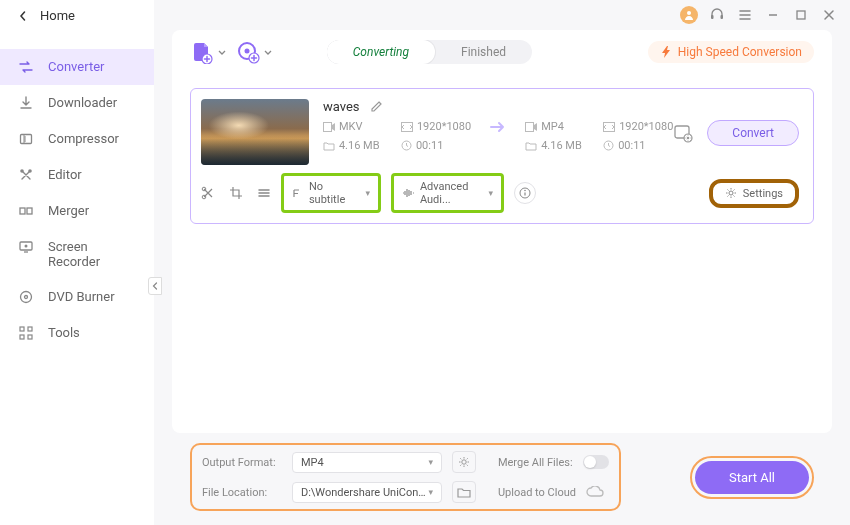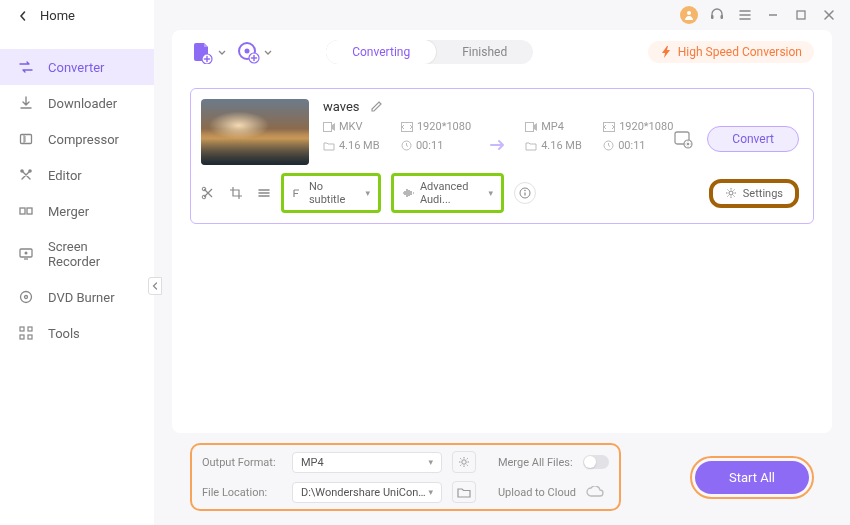--- a/index.html
+++ b/index.html
@@ -2,53 +2,53 @@
 <html><head>
 <meta charset="utf-8">
 <style>
 * { box-sizing: border-box; margin: 0; padding: 0; font-family: -apple-system, BlinkMacSystemFont, "Segoe UI", Roboto, sans-serif; }
 body { width: 850px; height: 525px; background: #f7f7f9; display: flex; overflow: hidden; font-size: 12px; color: #555; }
 
 
 .sidebar { width: 155px; background: #fff; display: flex; flex-direction: column; }
 .sidebar-back { display: flex; align-items: center; gap: 12px; padding: 8px 18px; margin-bottom: 18px; cursor: pointer; }
 .sidebar-back span:last-child { font-size: 13px; color: #333; }
-.sidebar-item { display: flex; align-items: center; gap: 14px; padding: 10px 18px; cursor: pointer; color: #666; font-size: 13px; }
+.sidebar-item { display: flex; align-items: flex-start; gap: 14px; padding: 10px 18px; cursor: pointer; color: #666; font-size: 13px; }
 .sidebar-item.active { background: #efe9ff; color: #7a5ee6; }
 .sidebar-item .side-icon { width: 16px; height: 16px; display: flex; align-items: center; justify-content: center; }
 .sidebar-collapse { position: absolute; left: 148px; top: 277px; width: 14px; height: 18px; background: #fff; border: 1px solid #ddd; border-radius: 3px 0 0 3px; display: flex; align-items: center; justify-content: center; font-size: 9px; color: #888; cursor: pointer; }
 
 
 .main { flex: 1; display: flex; flex-direction: column; position: relative; }
 .titlebar { height: 30px; display: flex; align-items: center; justify-content: flex-end; gap: 10px; padding: 0 12px; }
 .titlebar .tb-icon { width: 18px; height: 18px; display: flex; align-items: center; justify-content: center; cursor: pointer; color: #888; }
 .avatar { width: 18px; height: 18px; border-radius: 50%; background: #f5b56a; display: flex; align-items: center; justify-content: center; }
 
 
 .content-wrap { flex: 1; padding: 0 18px 0 18px; display: flex; flex-direction: column; }
 .card { background: #fff; border-radius: 8px; flex: 1; display: flex; flex-direction: column; overflow: hidden; }
 .card-toolbar { display: flex; align-items: center; padding: 10px 18px; gap: 18px; }
 .add-btns { display: flex; gap: 22px; align-items: center; }
 .add-btn { position: relative; cursor: pointer; }
 .tabs { display: flex; background: #f2f2f5; border-radius: 14px; overflow: hidden; margin: 0 auto; }
 .tab { padding: 5px 26px; font-size: 12px; color: #888; cursor: pointer; border-radius: 14px; }
-.tab.active { background: #fff; color: #8b5cf6; box-shadow: 0 0 0 1px #e5e5e8; }
+.tab.active { background: #fff; color: #15803d; box-shadow: 0 0 0 1px #e5e5e8; font-style: italic; }
 .high-speed { margin-left: auto; display: flex; align-items: center; gap: 6px; color: #f77a3c; font-size: 12px; padding: 4px 12px; background: #fff5ee; border-radius: 12px; cursor: pointer; }
 
 
 .file-list { padding: 14px 18px; }
 .file-item { border: 1.5px solid #cbb6ff; border-radius: 6px; padding: 10px 14px 10px 10px; display: flex; flex-direction: column; gap: 8px; }
 .file-top { display: flex; gap: 14px; align-items: flex-start; }
 .thumb { width: 108px; height: 66px; border-radius: 4px; background: linear-gradient(180deg,#6b7b8c 0%,#8a6b4d 45%,#d4a05a 60%,#2b3842 100%); position: relative; overflow: hidden; }
 .thumb::after { content:""; position:absolute; inset:0; background: radial-gradient(ellipse 40% 30% at 35% 40%, rgba(255,230,190,0.9), transparent 70%), linear-gradient(180deg, transparent 55%, rgba(20,30,40,0.6) 100%); }
 .file-info { flex: 1; display: flex; flex-direction: column; gap: 6px; }
 .file-name-row { display: flex; align-items: center; gap: 10px; }
 .file-name { font-size: 13px; color: #333; font-weight: 400; }
 .edit-icon { color: #999; cursor: pointer; }
-.meta-grid { display: flex; align-items: flex-end; }
+.meta-grid { display: flex; align-items: flex-start; }
 .meta-col { display: flex; flex-direction: column; gap: 6px; }
 .meta-row { display: flex; gap: 10px; align-items: center; }
 .meta { display: flex; align-items: center; gap: 4px; color: #999; font-size: 11px; min-width: 68px; }
 .meta .mi { color: #bbb; }
 .arrow-sep { margin: 0 18px; color: #c7b8ff; }
 .convert-actions { margin-left: auto; display: flex; align-items: center; gap: 14px; }
 .gear-sub { color: #999; cursor: pointer; }
 .convert-btn { border: 1.5px solid #c1a8ff; background: #f2ecff; color: #7a5ee6; padding: 5px 24px; border-radius: 14px; font-size: 12px; cursor: pointer; }
 .file-bottom { display: flex; align-items: center; gap: 10px; }
 .mini-btns { display: flex; gap: 14px; align-items: center; color: #888; }

